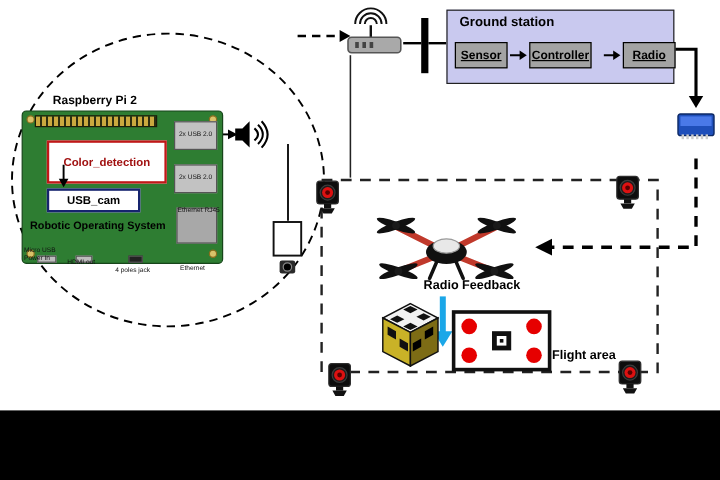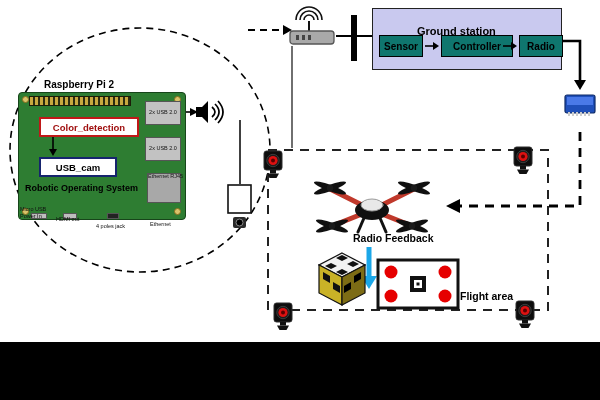--- a/index.html
+++ b/index.html
@@ -3,50 +3,50 @@
 <meta charset="utf-8">
 <style>
   html,body{margin:0;padding:0;background:#888;}
   #canvas{
     position:relative;width:600px;height:400px;background:#ffffff;
     font-family:"Liberation Sans",sans-serif;overflow:hidden;
   }
   .abs{position:absolute;}
   .lbl{font-weight:bold;color:#000;white-space:nowrap;line-height:1.1;}
   .tiny{font-size:5.5px;color:#111;white-space:nowrap;line-height:1;}
-  .box{background:#0f766e;border:1.5px solid #000;display:flex;align-items:center;
-       justify-content:center;font-weight:bold;color:#000;box-sizing:border-box;}
+  .box{background:#a3a3a3;border:1.5px solid #000;display:flex;align-items:center;
+       justify-content:center;font-weight:bold;color:#000;box-sizing:border-box;text-decoration:underline;}
   
   #lines{position:absolute;left:0;top:0;z-index:0;}
   .widget{z-index:2;}
   
   #pi-board{left:18px;top:92px;width:166px;height:126px;background:#2e7d32;
     border:1px solid #17451a;border-radius:4px;}
   .hole{position:absolute;width:7px;height:7px;border-radius:50%;
     background:#d9c36a;border:1px solid #8a6d1d;box-sizing:border-box;}
   #gpio{position:absolute;left:10px;top:3px;width:100px;height:8px;
     background:repeating-linear-gradient(90deg,#caa93f 0 3px,#2c2c10 3px 5px);
     border:1px solid #1c1c08;}
-  #node-color{position:absolute;left:20px;top:24px;width:100px;height:20px;
+  #node-color{position:absolute;left:20px;top:24px;width:100px;height:36px;
     background:#fff;border:2px solid #c01818;color:#a01010;font-weight:bold;
     font-size:9.5px;display:flex;align-items:center;justify-content:center;box-sizing:border-box;}
   #node-usbcam{position:absolute;left:20px;top:64px;width:78px;height:20px;
     background:#fff;border:2px solid #16246e;color:#000;font-weight:bold;
     font-size:9.5px;display:flex;align-items:center;justify-content:center;box-sizing:border-box;}
   #ros-label{position:absolute;left:6px;top:90px;font-size:9px;font-weight:bold;color:#000;white-space:nowrap;}
   .usb-port{position:absolute;left:126px;width:36px;height:24px;background:#c2c2c2;
     border:1px solid #555;display:flex;align-items:center;justify-content:center;
     text-align:center;box-sizing:border-box;}
   #eth-port{position:absolute;left:128px;top:80px;width:34px;height:30px;background:#a8a8a8;
     border:1px solid #555;box-sizing:border-box;text-align:center;}
   .nub{position:absolute;top:120px;height:6px;background:#bdbdbd;border:1px solid #555;box-sizing:border-box;}
   
   #gs-box{left:372px;top:8px;width:190px;height:62px;background:#c9c9ef;
     border:1.5px solid #222;box-sizing:border-box;}
-  #gs-title{position:absolute;left:10px;top:16px;font-size:11px;margin-left:34px;}
+  #gs-title{position:absolute;left:10px;top:4px;font-size:11px;}
   .gs-module{position:absolute;top:26px;height:22px;font-size:10px;}
   .gs-arrow{position:absolute;top:31px;}
   #bottom-bar{left:0;top:342px;width:600px;height:58px;background:#000;}
 </style>
 </head>
 <body>
 
 <div id="canvas">
 
   <svg id="lines" width="600" height="400" viewBox="0 0 600 400">
@@ -158,21 +158,21 @@
     <rect x="20" y="31" width="3" height="5" fill="#444"></rect>
   </svg>
 
   <div class="abs widget" id="gs-box">
     <div class="lbl" id="gs-title">Ground station</div>
     <div class="box gs-module" style="left:6px;width:44px;">Sensor</div>
     <svg class="gs-arrow" style="left:52px;" width="15" height="12" viewBox="0 0 15 12">
       <line x1="0" y1="6" x2="9" y2="6" stroke="#000" stroke-width="1.6"></line>
       <polygon points="8,2 8,10 14,6" fill="#000"></polygon>
     </svg>
-    <div class="box gs-module" style="left:68px;width:72px;">Controller</div>
+    <div class="box gs-module" style="left:68px;width:52px;">Controller</div>
     <svg class="gs-arrow" style="left:130px;" width="15" height="12" viewBox="0 0 15 12">
       <line x1="0" y1="6" x2="9" y2="6" stroke="#000" stroke-width="1.6"></line>
       <polygon points="8,2 8,10 14,6" fill="#000"></polygon>
     </svg>
     <div class="box gs-module" style="left:146px;width:44px;">Radio</div>
   </div>
 
   <svg class="abs widget" style="left:564px;top:92px;" width="32" height="26" viewBox="0 0 32 26">
     <rect x="1" y="3" width="30" height="18" rx="2" fill="#1f4fba" stroke="#0e2a66" stroke-width="1.2"></rect>
     <rect x="3" y="5" width="26" height="8" fill="#4a79e8"></rect>

